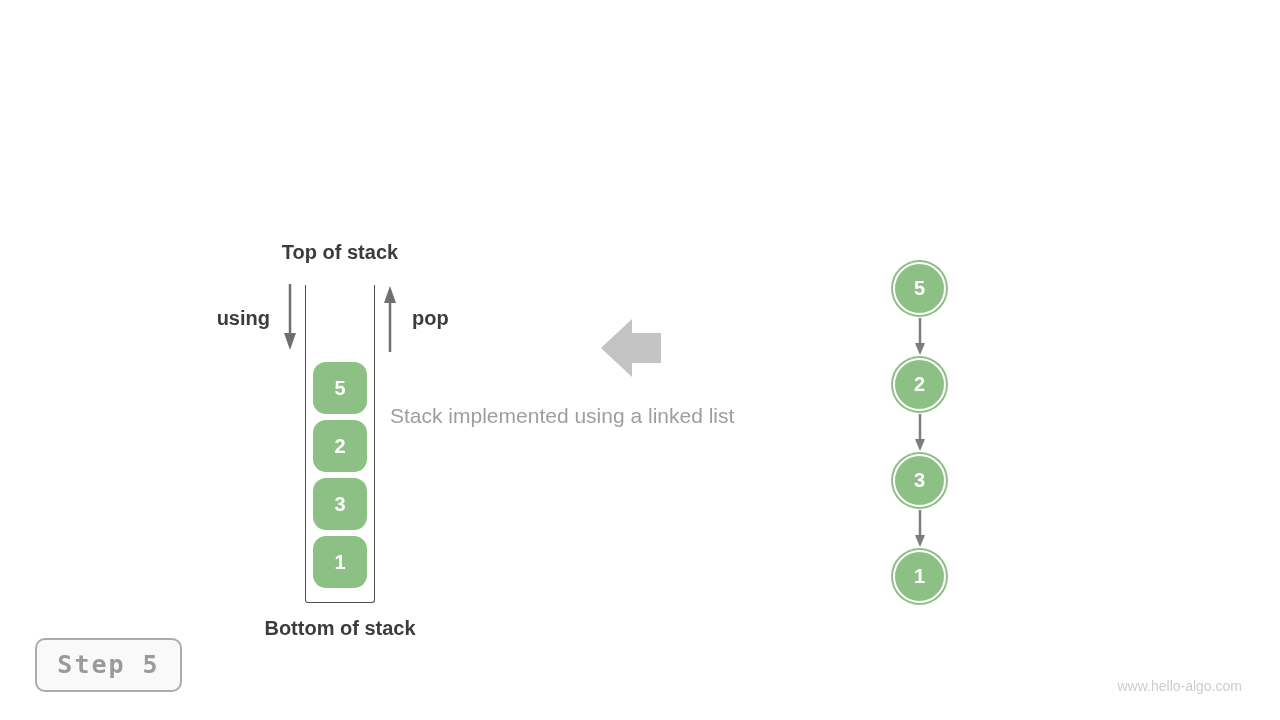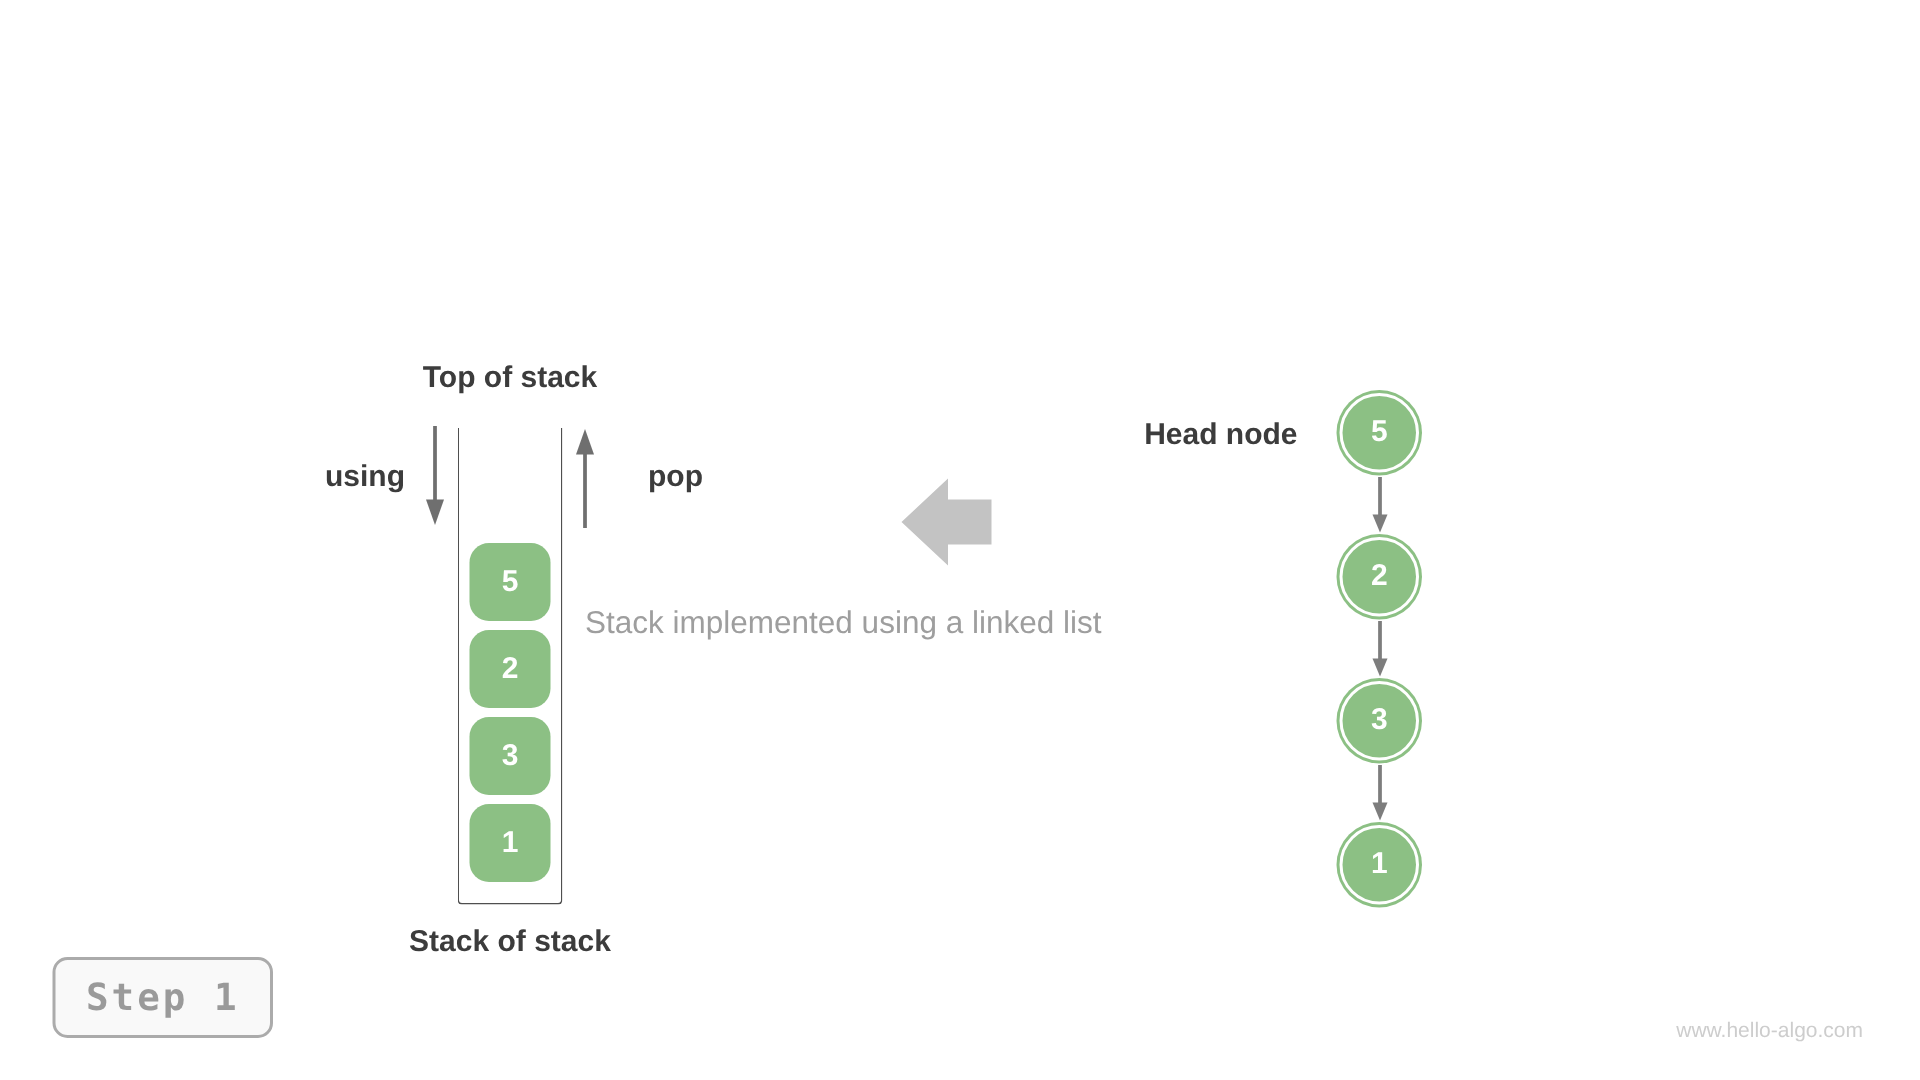--- a/index.html
+++ b/index.html
@@ -130,48 +130,47 @@
   <svg class="abs" style="left:280px; top:283px;" width="20" height="70" viewBox="0 0 20 70">
     <line class="dark-line" x1="10" y1="1" x2="10" y2="52"></line>
     <polygon class="dark-head" points="4,50 16,50 10,67"></polygon>
   </svg>
 
   <svg class="abs" style="left:380px; top:283px;" width="20" height="70" viewBox="0 0 20 70">
     <line class="dark-line" x1="10" y1="18" x2="10" y2="69"></line>
     <polygon class="dark-head" points="4,20 16,20 10,3"></polygon>
   </svg>
 
-  <div class="abs bold-label" style="left:432px; top:306px; width:80px;">pop</div>
+  <div class="abs bold-label" style="left:412px; top:306px; width:80px;">pop</div>
 
-  <div class="abs bold-label center" style="left:230px; top:616px; width:220px;">Stack of stack</div>
+  <div class="abs bold-label center" style="left:230px; top:616px; width:220px;">Bottom of stack</div>
 
   <svg class="abs" style="left:599px; top:317px;" width="64" height="62" viewBox="0 0 64 62">
     <polygon class="big-arrow-shape" points="2,31 33,2 33,16 62,16 62,46 33,46 33,60"></polygon>
   </svg>
 
   <div class="abs" id="caption">Stack implemented using a linked list</div>
 
-  <div class="abs bold-label right" style="left:670px; top:278px; width:195px;">Head node</div>
 
   <div class="abs ll-node" id="ll-node-0">5</div>
   <div class="abs ll-node" id="ll-node-1">2</div>
   <div class="abs ll-node" id="ll-node-2">3</div>
   <div class="abs ll-node" id="ll-node-3">1</div>
 
   <svg class="abs" style="left:910px; top:318px;" width="20" height="38" viewBox="0 0 20 38">
     <line class="link-line" x1="10" y1="0" x2="10" y2="26"></line>
     <polygon class="link-head" points="5,25 15,25 10,37"></polygon>
   </svg>
   <svg class="abs" style="left:910px; top:414px;" width="20" height="38" viewBox="0 0 20 38">
     <line class="link-line" x1="10" y1="0" x2="10" y2="26"></line>
     <polygon class="link-head" points="5,25 15,25 10,37"></polygon>
   </svg>
   <svg class="abs" style="left:910px; top:510px;" width="20" height="38" viewBox="0 0 20 38">
     <line class="link-line" x1="10" y1="0" x2="10" y2="26"></line>
     <polygon class="link-head" points="5,25 15,25 10,37"></polygon>
   </svg>
 
 
-  <div class="abs" id="step-badge">Step 1</div>
+  <div class="abs" id="step-badge">Step 5</div>
 
   <div class="abs" id="watermark">www.hello-algo.com</div>
 
 </div>
 
 </body></html>

